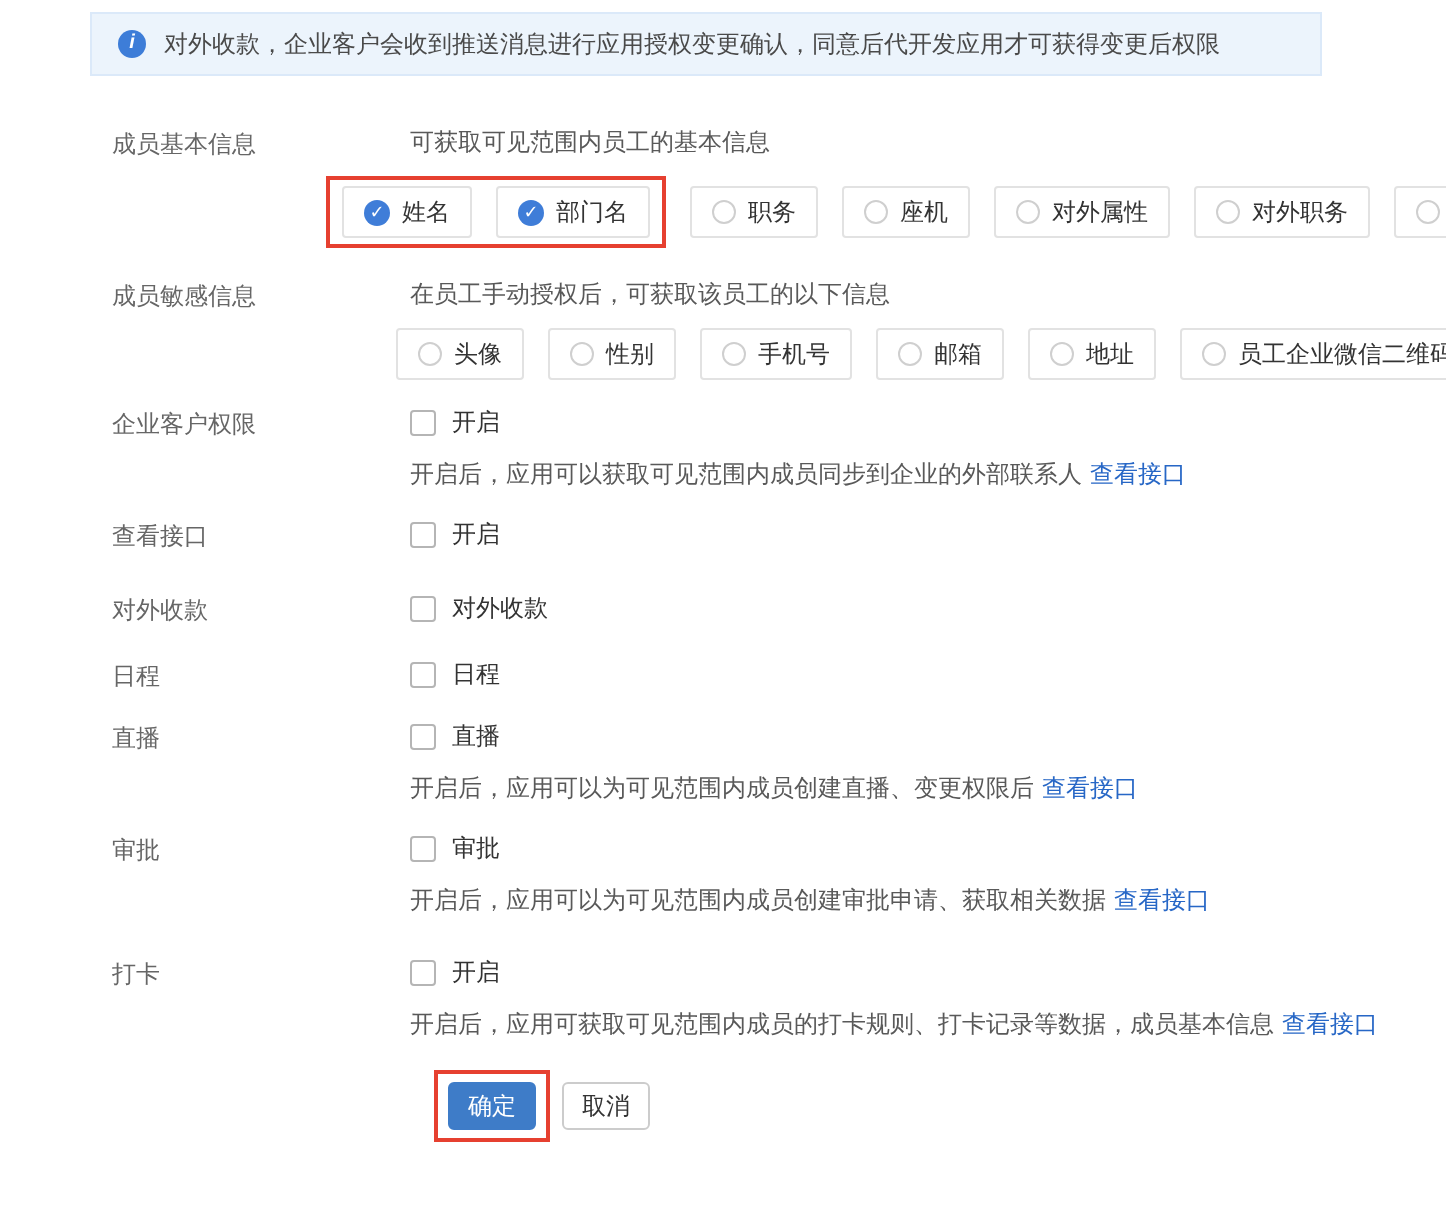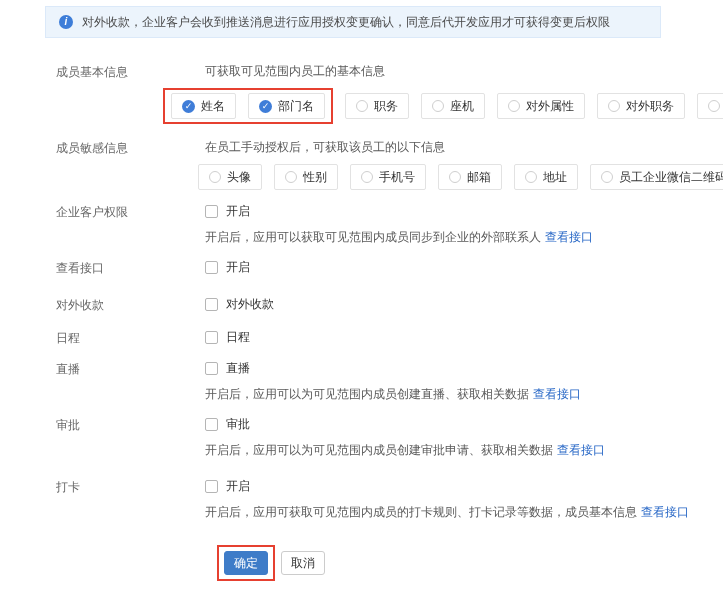--- a/index.html
+++ b/index.html
@@ -20,21 +20,21 @@
   }
   .info-icon {
     width:14px; height:14px; border-radius:50%; background:#3d7dd8;
     color:#fff; font-size:10px; font-weight:bold; line-height:14px;
     text-align:center; flex:none; font-style:italic;
   }
 
   
   .form { margin-top:24px; padding-left:56px; }
   .row { display:flex;gap:35px; }
-  .mb10{margin-bottom:24px;} .mb12{margin-bottom:12px;} .mb14{margin-bottom:14px;} .mb18{margin-bottom:18px;}
+  .mb10{margin-bottom:14px;} .mb12{margin-bottom:12px;} .mb14{margin-bottom:14px;} .mb18{margin-bottom:18px;}
   .row-label { width:114px; flex:none; color:#666; padding-top:2px; }
   .row-content { flex:1; }
   .desc { line-height:18px; color:#595959; }
   .desc2 { margin-top:8px; }
   .link { color:#2767c6; text-decoration:none; margin-left:4px; cursor:pointer; }
 
   
   .chips { display:flex; align-items:center; margin-top:8px; margin-left:-7px; gap:12px; flex-wrap:nowrap; }
   .chip {
     height:26px; display:inline-flex; align-items:center; gap:6px;
@@ -204,21 +204,21 @@
     </div>
 
     <div class="row mb12">
       <div class="row-label">直播</div>
       <div class="row-content">
         <label class="cb-line">
           <span class="checkbox"></span>
           <span class="cb-label">直播</span>
         </label>
         <div class="desc desc2">
-          <span>开启后，应用可以为可见范围内成员创建直播、获取相关数据</span><a class="link">查看接口</a>
+          <span>开启后，应用可以为可见范围内成员创建直播、变更权限后</span><a class="link">查看接口</a>
         </div>
       </div>
     </div>
 
     <div class="row mb18">
       <div class="row-label">审批</div>
       <div class="row-content">
         <label class="cb-line">
           <span class="checkbox"></span>
           <span class="cb-label">审批</span>

